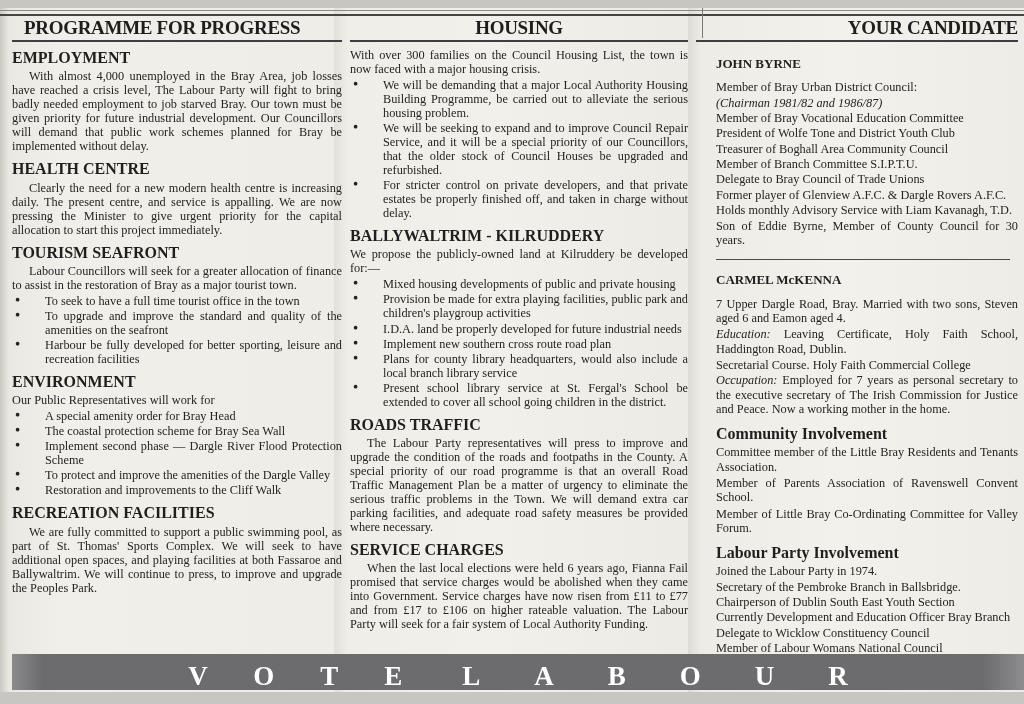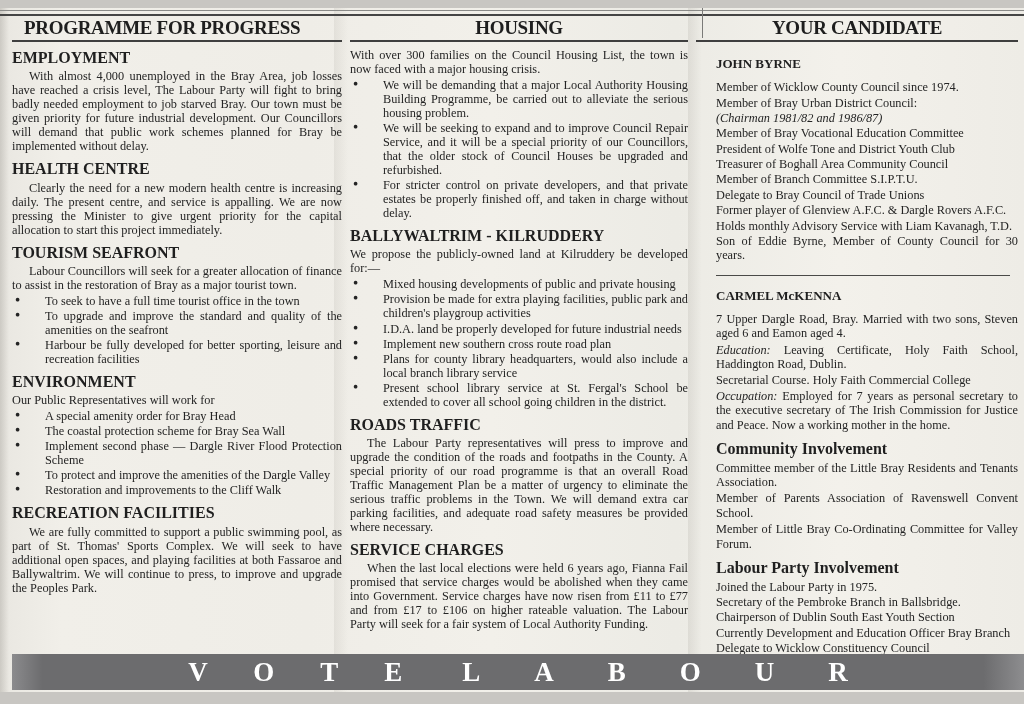--- a/index.html
+++ b/index.html
@@ -30,21 +30,21 @@
   .col-mid   {left:350px; width:338px;}
   .col-right {left:696px; width:322px;}
   .col-header{
     height:24px;line-height:24px;
     font-size:19px;font-weight:bold;letter-spacing:-0.3px;color:#1e1e1e;
     border-bottom:2.5px solid #3f3f3f;
     margin-bottom:6px;white-space:nowrap;
   }
   .col-left  .col-header{text-align:left;padding-left:12px;}
   .col-mid   .col-header{text-align:center;}
-  .col-right .col-header{text-align:center;}
+  .col-right .col-header{text-align:right;}
 
   .col-body{font-size:12.3px;line-height:1.14;}
   .col-right .col-body{padding-left:20px;margin-top:14px;line-height:1.17;}
 
   .blk-h{font-size:16px;font-weight:bold;margin:7px 0 2px 0;color:#1f1f1f;}
   .blk-h.name{font-size:13px;margin:4px 0 9px 0;}
   .blk-h.sub{margin:8px 0 2px 0;}
   .blk-p{margin:0 0 2px 0;text-align:justify;}
   .blk-p.indent{text-indent:17px;}
   .blk-p i{font-style:italic;}
@@ -52,21 +52,21 @@
   .blk-line.it{font-style:italic;}
   .blk-b{display:flex;margin:0 0 1px 0;}
   .blk-b .dot{flex:0 0 30px;font-size:8.5px;padding-left:3px;padding-top:1px;}
   .blk-b .btext{flex:1;text-align:justify;}
   .blk-hr{border-top:1.5px solid #4a4a48;margin:12px 8px 12px 0;}
 
   
   .banner{
     position:absolute;left:12px;right:0;bottom:2px;height:36px;
     background:linear-gradient(90deg,#8b8b8d 0%,#6c6c6e 3%,#6c6c6e 96%,#8d8d8f 100%);
-    display:flex;align-items:center;justify-content:center;gap:60px;
+    display:flex;align-items:flex-end;justify-content:center;gap:60px;
   }
   .banner .word{
     color:#ffffff;font-size:27px;font-weight:bold;line-height:1;
     white-space:nowrap;
   }
   .banner .word.w1{letter-spacing:46px;margin-right:-46px;}
   .banner .word.w2{letter-spacing:54px;margin-right:-54px;}
 </style>
 </head>
 <body>
@@ -173,21 +173,20 @@
         <p class="blk-p indent">The Labour Party representatives will press to improve and upgrade the condition of the roads and footpaths in the County.  A special priority of our road programme is that an overall Road Traffic Management Plan be a matter of urgency to eliminate the serious traffic problems in the Town.  We will demand extra car parking facilities, and adequate road safety measures be provided where necessary.</p>
         <div class="blk-h">SERVICE CHARGES</div>
         <p class="blk-p indent">When the last local elections were held 6 years ago, Fianna Fail promised that service charges would be abolished when they came into Government.  Service charges have now risen from £11 to £77 and from £17 to £106 on higher rateable valuation.  The Labour Party will seek for a fair system of Local Authority Funding.</p>
       </div>
   </div>
 
   <div class="col col-right">
     <div class="col-header">YOUR CANDIDATE</div>
     <div class="col-body">
         <div class="blk-h name">JOHN BYRNE</div>
-        <div class="blk-line">Member of Wicklow County Council since 1974.</div>
         <div class="blk-line">Member of Bray Urban District Council:</div>
         <div class="blk-line it">(Chairman 1981/82 and 1986/87)</div>
         <div class="blk-line">Member of Bray Vocational Education Committee</div>
         <div class="blk-line">President of Wolfe Tone and District Youth Club</div>
         <div class="blk-line">Treasurer of Boghall Area Community Council</div>
         <div class="blk-line">Member of Branch Committee S.I.P.T.U.</div>
         <div class="blk-line">Delegate to Bray Council of Trade Unions</div>
         <div class="blk-line">Former player of Glenview A.F.C. &amp; Dargle Rovers A.F.C.</div>
         <div class="blk-line">Holds monthly Advisory Service with Liam Kavanagh, T.D.</div>
         <div class="blk-line">Son of Eddie Byrne, Member of County Council for 30 years.</div>
@@ -195,21 +194,21 @@
         <div class="blk-h name">CARMEL McKENNA</div>
         <p class="blk-p">7 Upper Dargle Road, Bray.  Married with two sons, Steven aged 6 and Eamon aged 4.</p>
         <p class="blk-p"><i>Education:</i>  Leaving Certificate, Holy Faith School, Haddington Road, Dublin.</p>
         <div class="blk-line">Secretarial Course. Holy Faith Commercial College</div>
         <p class="blk-p"><i>Occupation:</i> Employed for 7 years as personal secretary to the executive secretary of The Irish Commission for Justice and Peace.  Now a working mother in the home.</p>
         <div class="blk-h sub">Community Involvement</div>
         <p class="blk-p">Committee member of the Little Bray Residents and Tenants Association.</p>
         <p class="blk-p">Member of Parents Association of Ravenswell Convent School.</p>
         <p class="blk-p">Member of Little Bray Co-Ordinating Committee for Valley Forum.</p>
         <div class="blk-h sub">Labour Party Involvement</div>
-        <div class="blk-line">Joined the Labour Party in 1975.</div>
+        <div class="blk-line">Joined the Labour Party in 1974.</div>
         <div class="blk-line">Secretary of the Pembroke Branch in Ballsbridge.</div>
         <div class="blk-line">Chairperson of Dublin South East Youth Section</div>
         <div class="blk-line">Currently Development and Education Officer Bray Branch</div>
         <div class="blk-line">Delegate to Wicklow Constituency Council</div>
         <div class="blk-line">Member of Labour Womans National Council</div>
       </div>
   </div>
 
   <div class="banner">
     <span class="word w1">VOTE</span>

